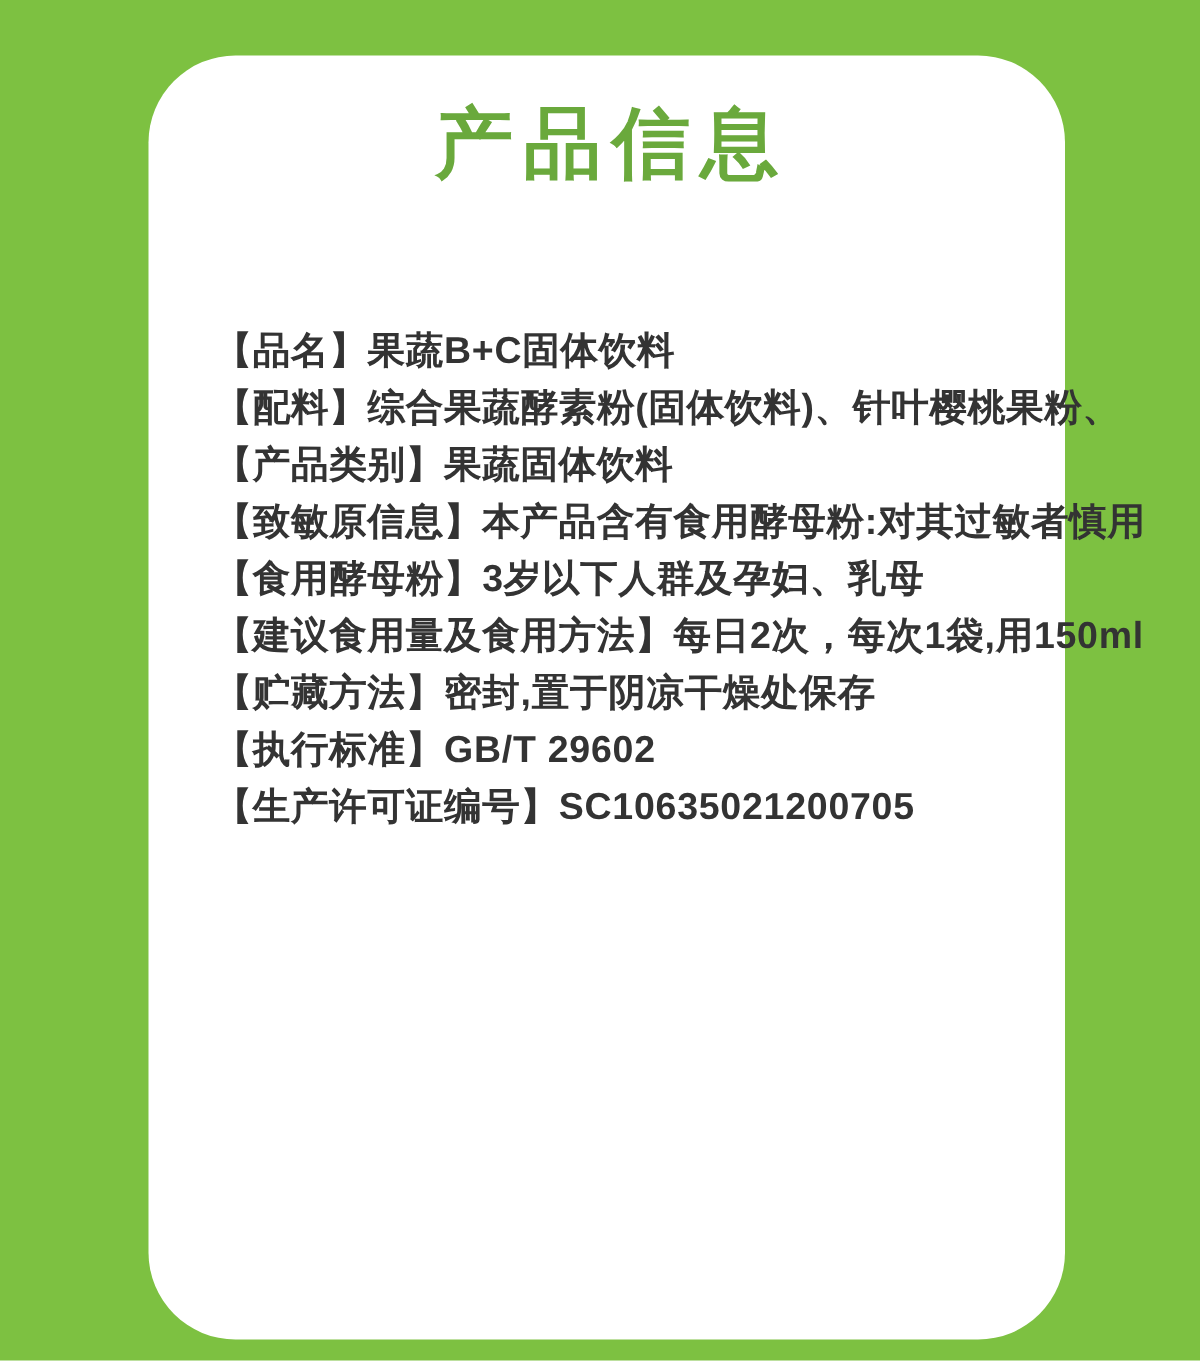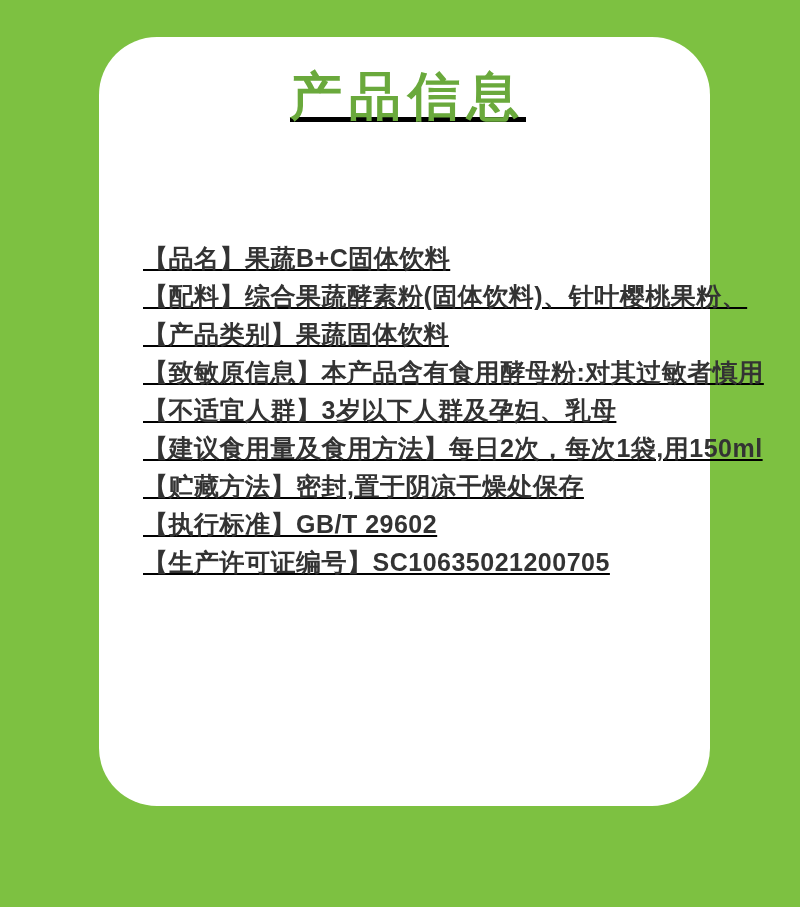--- a/index.html
+++ b/index.html
@@ -8,37 +8,36 @@
     height: 907px;
     overflow: hidden;
     font-family: "Liberation Sans", "DejaVu Sans", sans-serif;
   }
   body { background: var(--bg, #7dc141); position: relative; }
   .card {
     position: absolute;
     left: 99px;
     top: 37px;
     width: 611px;
-    height: 769px;
+    height: 856px;
     background: var(--card, #ffffff);
     border-radius: 58px;
-    text-decoration: underline;
   }
   .title {
     margin-top: 28px;
     text-align: center;
     font-size: 52px;
     font-weight: bold;
     letter-spacing: 7px;
     padding-left: 7px; 
     color: var(--title-color, #6aa93c);
     line-height: 1.2;
   }
   .info {
-    margin: 112px 18px 0 44px;
+    margin: 88px 18px 0 44px;
     color: var(--text-color, #333333);
     font-size: 25px;
     font-weight: bold;
     letter-spacing: 0.5px;
   }
   .info .line {
     line-height: 38px;
     white-space: nowrap;
   }
   .info .line.indent { padding-left: 8px; }
@@ -46,19 +45,19 @@
 </head>
 <body>
 
 <div class="card">
   <div class="title">产品信息</div>
   <div class="info">
     <div class="line">【品名】果蔬B+C固体饮料</div>
     <div class="line">【配料】综合果蔬酵素粉(固体饮料)、针叶樱桃果粉、</div>
     <div class="line">【产品类别】果蔬固体饮料</div>
     <div class="line">【致敏原信息】本产品含有食用酵母粉:对其过敏者慎用</div>
-    <div class="line">【不适宜人群】3岁以下人群及孕妇、乳母</div>
+    <div class="line">【食用酵母粉】3岁以下人群及孕妇、乳母</div>
     <div class="line">【建议食用量及食用方法】每日2次，每次1袋,用150ml</div>
     <div class="line">【贮藏方法】密封,置于阴凉干燥处保存</div>
     <div class="line">【执行标准】GB/T 29602</div>
     <div class="line">【生产许可证编号】SC10635021200705</div>
   </div>
 </div>
 
 </body></html>

